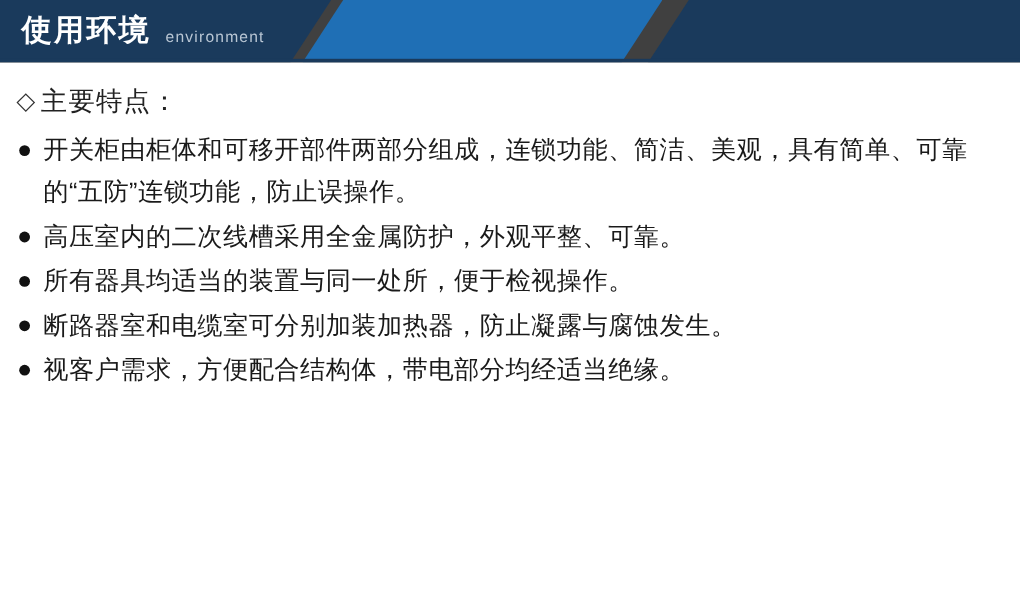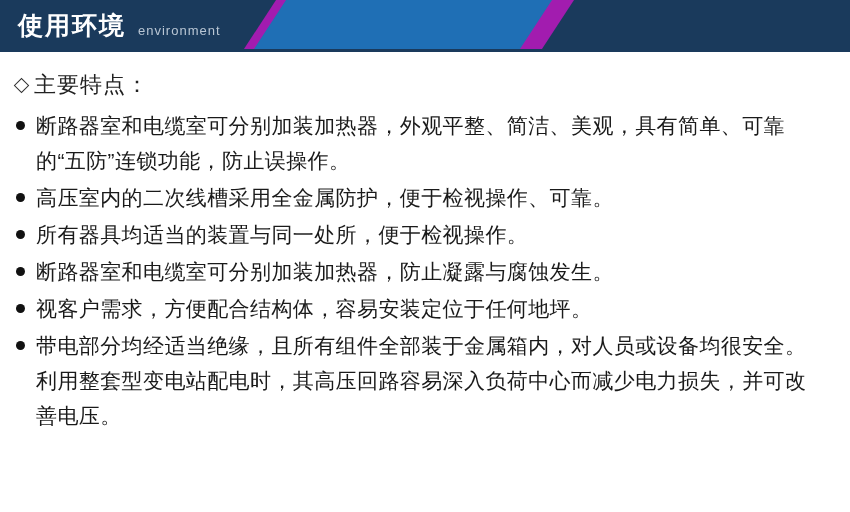--- a/index.html
+++ b/index.html
@@ -17,21 +17,21 @@
     position: relative;
     width: 850px;
     height: 512px;
   }
 
   
   .banner {
     position: relative;
     width: 850px;
     height: 52px;
-    background: #a21caf;
+    background: #404040;
     overflow: hidden;
   }
   .banner-bg {
     position: absolute;
     left: 0;
     top: 0;
     width: 276px;
     height: 52px;
     background: #1a3a5c;
     
@@ -158,38 +158,34 @@
   <div class="content">
 
     <div class="section-head">
       <span class="diamond-bullet"></span>
       <span class="section-head-text">主要特点：</span>
     </div>
 
     <ul class="points">
       <li>
         <span class="dot"></span>
-        <span class="ptext">断路器室和电缆室可分别加装加热器，外观平整、简洁、美观，具有简单、可靠的“五防”连锁功能，防止误操作。</span>
+        <span class="ptext">开关柜由柜体和可移开部件两部分组成，连锁功能、简洁、美观，具有简单、可靠的“五防”连锁功能，防止误操作。</span>
       </li>
       <li>
         <span class="dot"></span>
-        <span class="ptext">高压室内的二次线槽采用全金属防护，便于检视操作、可靠。</span>
+        <span class="ptext">高压室内的二次线槽采用全金属防护，外观平整、可靠。</span>
       </li>
       <li>
         <span class="dot"></span>
         <span class="ptext">所有器具均适当的装置与同一处所，便于检视操作。</span>
       </li>
       <li>
         <span class="dot"></span>
         <span class="ptext">断路器室和电缆室可分别加装加热器，防止凝露与腐蚀发生。</span>
       </li>
       <li>
         <span class="dot"></span>
-        <span class="ptext">视客户需求，方便配合结构体，容易安装定位于任何地坪。</span>
-      </li>
-      <li>
-        <span class="dot"></span>
-        <span class="ptext">带电部分均经适当绝缘，且所有组件全部装于金属箱内，对人员或设备均很安全。利用整套型变电站配电时，其高压回路容易深入负荷中心而减少电力损失，并可改善电压。</span>
+        <span class="ptext">视客户需求，方便配合结构体，带电部分均经适当绝缘。</span>
       </li>
     </ul>
 
   </div>
 </div>
 
 </body></html>

